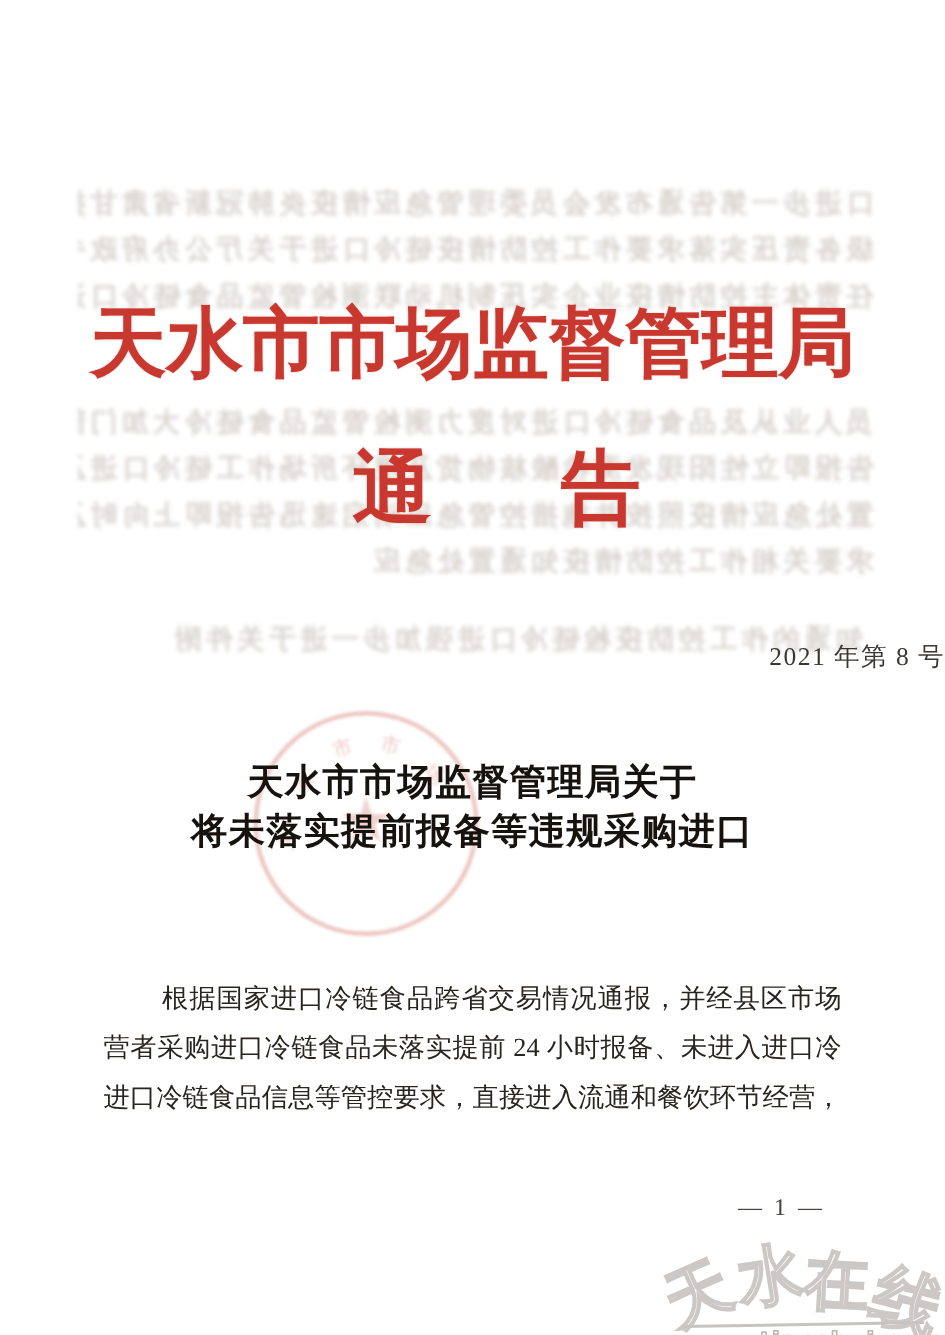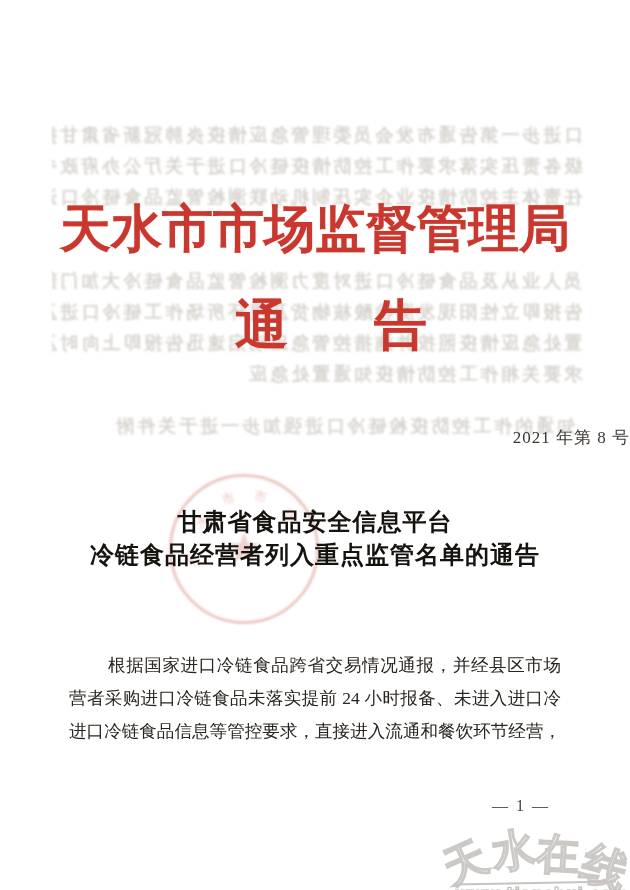--- a/index.html
+++ b/index.html
@@ -211,22 +211,22 @@
   <div class="seal">
     <span class="seal-ring-char src0">天</span>
     <span class="seal-ring-char src1">水</span>
     <span class="seal-ring-char src2">市</span>
     <span class="seal-ring-char src3">市</span>
     <span class="seal-ring-char src4">场</span>
     <span class="seal-star">★</span>
   </div>
 
   <div class="doc-title">
-    <div>甘肃省食品安全信息平台</div>
-    <div>冷链食品经营者列入重点监管名单的通告</div>
+    <div>天水市市场监督管理局关于</div>
+    <div>将未落实提前报备等违规采购进口</div>
   </div>
 
   <div class="body-text">
     <div class="bline indent">根据国家进口冷链食品跨省交易情况通报，并经县区市场监</div>
     <div class="bline">营者采购进口冷链食品未落实提前 24 小时报备、未进入进口冷</div>
     <div class="bline">进口冷链食品信息等管控要求，直接进入流通和餐饮环节经营，</div>
   </div>
 
   <div class="page-num">— 1 —</div>
 

